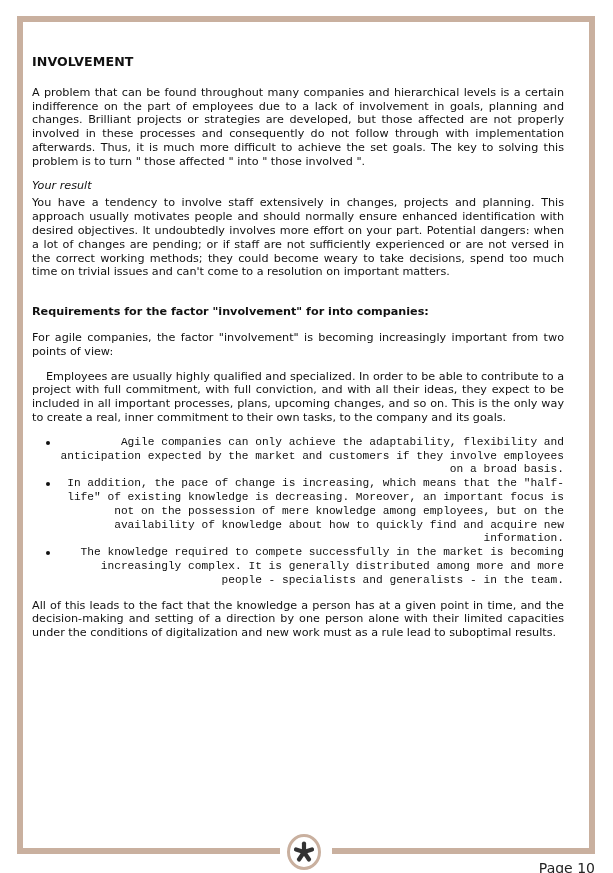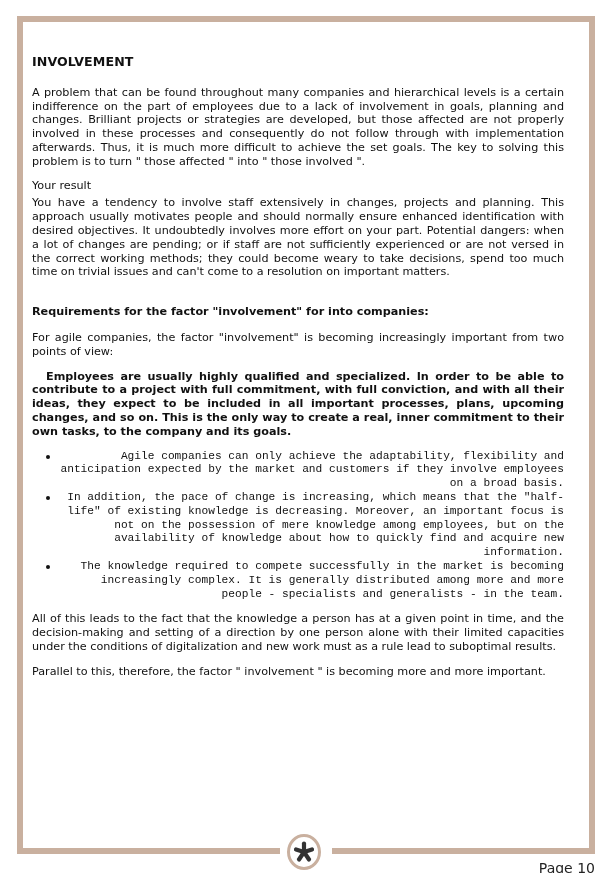--- a/index.html
+++ b/index.html
@@ -36,29 +36,29 @@
       margin: 0;
       text-align: justify;
     }
     h1.title {
       font-size: 12.6px;
       font-weight: bold;
       margin: 0 0 17px 0;
       letter-spacing: 0.1px;
     }
     .p1 { margin-bottom: 10px !important; }
-    .result-label { margin-bottom: 4px !important; text-align: center; }
+    .result-label { margin-bottom: 4px !important; text-align: center; font-style: italic; }
     .p2 { margin-bottom: 26px !important; }
     h2.req {
       font-size: 11.2px;
       font-weight: bold;
       margin: 0 0 12px 0;
     }
     .p3 { margin-bottom: 11px !important; }
-    .p4 { margin-bottom: 11px !important; text-indent: 14px; font-weight: bold; }
+    .p4 { margin-bottom: 11px !important; text-indent: 14px; }
     ul.bullets {
       margin: 0 0 11px 0;
       padding-left: 26px;
       list-style: none;
     }
     ul.bullets li {
       position: relative;
       text-align: right;
       font-family: Liberation Mono, monospace;
     }
@@ -124,21 +124,20 @@
   <p class="p2">You have a tendency to involve staff extensively in changes, projects and planning. This approach usually motivates people and should normally ensure enhanced identification with desired objectives. It undoubtedly involves more effort on your part. Potential dangers: when a lot of changes are pending; or if staff are not sufficiently experienced or are not versed in the correct working methods; they could become weary to take decisions, spend too much time on trivial issues and can't come to a resolution on important matters.</p>
   <h2 class="req">Requirements for the factor "involvement"  for into companies:</h2>
   <p class="p3">For agile companies, the factor "involvement" is becoming increasingly important from two points of view:</p>
   <p class="p4">Employees are usually highly qualified and specialized. In order to be able to contribute to a project with full commitment, with full conviction, and with all their ideas, they expect to be included in all important processes, plans, upcoming changes, and so on. This is the only way to create a real, inner commitment to their own tasks, to the company and its goals.</p>
   <ul class="bullets">
     <li>Agile companies can only achieve the adaptability, flexibility and anticipation expected by the market and customers if they involve employees on a broad basis.</li>
     <li>In addition, the pace of change is increasing, which means that the "half-life" of existing knowledge is decreasing. Moreover, an important focus is not on the possession of mere knowledge among employees, but on the availability of knowledge about how to quickly find and acquire new information.</li>
     <li>The knowledge required to compete successfully in the market is becoming increasingly complex. It is generally distributed among more and more people - specialists and generalists - in the team.</li>
   </ul>
   <p class="p5">All of this leads to the fact that the knowledge a person has at a given point in time, and the decision-making and setting of a direction by one person alone with their limited capacities under the conditions of digitalization and new work must as a rule lead to suboptimal results.</p>
-  <p>Parallel to this, therefore, the factor " involvement " is becoming more and more important.</p>
 </div>
 
 <div class="footer-gap"></div>
 <div class="emblem">
   <span>
     <svg width="22" height="22" viewBox="0 0 22 22">
       <g stroke="#333333" stroke-width="4.2" stroke-linecap="round">
         <line x1="11" y1="2.5" x2="11" y2="11"></line>
         <line x1="11" y1="11" x2="19" y2="8.5"></line>
         <line x1="11" y1="11" x2="16" y2="18.5"></line>

